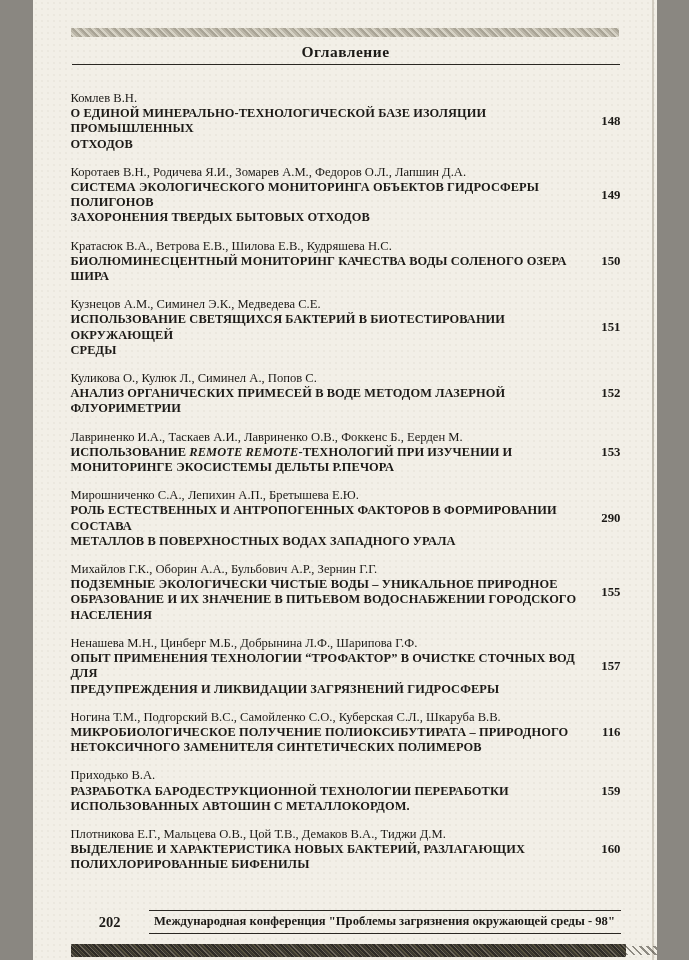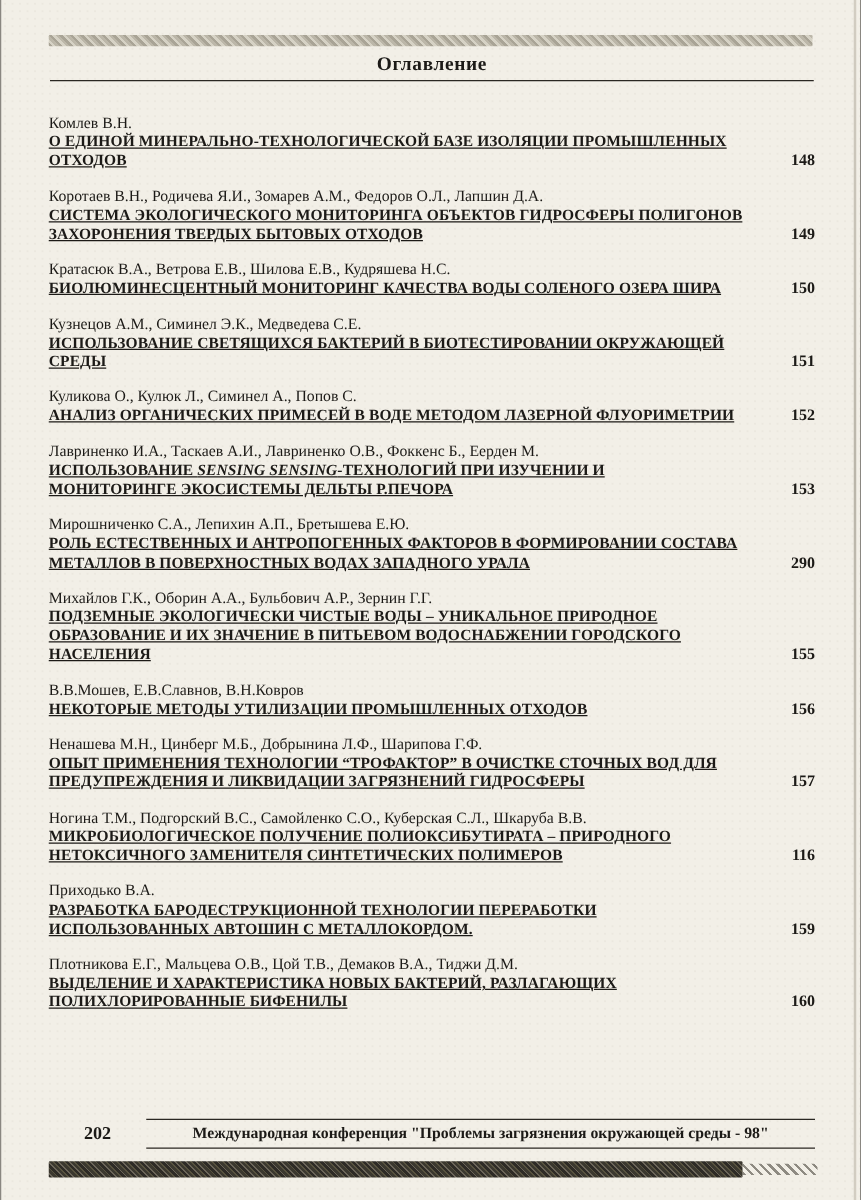--- a/index.html
+++ b/index.html
@@ -2,21 +2,21 @@
 <html><head>
 <meta charset="utf-8">
 <style>
   html, body {
     margin: 0;
     padding: 0;
     background: #8a8781;
   }
   .page {
     position: relative;
-    width: 687px;
+    width: 624px;
     height: 960px;
     margin: 0 auto;
     box-sizing: border-box;
     background-color: #f2efe7;
     background-image: radial-gradient(rgba(120,110,90,0.06) 1px, transparent 1px);
     background-size: 6px 6px;
     color: #1c1a17;
     font-family: "Liberation Serif", "DejaVu Serif", serif;
     display: flex;
     flex-direction: column;
@@ -48,51 +48,50 @@
   .header-rule {
     height: 0;
     border-top: 1.6px solid #2a2722;
     margin: 0 1px 26px 1px;
   }
   .toc {
     flex: 0 0 auto;
   }
   .entry {
     display: flex;
-    align-items: flex-end;
+    align-items: center;
     margin-bottom: 13px;
   }
   .entry-text {
     flex: 1 1 auto;
     max-width: 588px;
   }
   .authors {
     font-size: 12.6px;
     line-height: 15.2px;
     white-space: pre-line;
   }
   .title {
     font-size: 12.4px;
     line-height: 15.2px;
     font-weight: bold;
     white-space: pre-line;
     letter-spacing: 0.1px;
-    text-decoration: underline;
   }
   .page-num {
     flex: 0 0 44px;
     text-align: right;
     font-size: 12.8px;
     font-weight: bold;
     line-height: 15.2px;
     padding-bottom: 0;
   }
   .footer {
     margin-top: auto;
-    padding-bottom: 18px;
+    padding-bottom: 3px;
   }
   .footer-row {
     display: flex;
     align-items: stretch;
     margin: 0 0 10px 0;
   }
   .footer-page {
     flex: 0 0 78px;
     font-size: 14.5px;
     font-weight: bold;
@@ -178,21 +177,21 @@
       <div class="entry-text">
         <div class="authors">Куликова О., Кулюк Л., Симинел А., Попов С.</div>
         <div class="title">АНАЛИЗ ОРГАНИЧЕСКИХ ПРИМЕСЕЙ В ВОДЕ МЕТОДОМ ЛАЗЕРНОЙ ФЛУОРИМЕТРИИ</div>
       </div>
       <div class="page-num">152</div>
     </div>
 
     <div class="entry">
       <div class="entry-text">
         <div class="authors">Лавриненко И.А., Таскаев А.И., Лавриненко О.В., Фоккенс Б., Еерден М.</div>
-        <div class="title">ИСПОЛЬЗОВАНИЕ <i>SENSING SENSING</i>-ТЕХНОЛОГИЙ ПРИ  ИЗУЧЕНИИ  И
+        <div class="title">ИСПОЛЬЗОВАНИЕ <i>REMOTE REMOTE</i>-ТЕХНОЛОГИЙ ПРИ  ИЗУЧЕНИИ  И
 МОНИТОРИНГЕ ЭКОСИСТЕМЫ ДЕЛЬТЫ Р.ПЕЧОРА</div>
       </div>
       <div class="page-num">153</div>
     </div>
 
     <div class="entry">
       <div class="entry-text">
         <div class="authors">Мирошниченко С.А., Лепихин А.П., Бретышева Е.Ю.</div>
         <div class="title">РОЛЬ ЕСТЕСТВЕННЫХ И АНТРОПОГЕННЫХ ФАКТОРОВ В ФОРМИРОВАНИИ СОСТАВА
 МЕТАЛЛОВ В ПОВЕРХНОСТНЫХ ВОДАХ ЗАПАДНОГО УРАЛА</div>
@@ -203,27 +202,20 @@
     <div class="entry">
       <div class="entry-text">
         <div class="authors">Михайлов Г.К., Оборин А.А., Бульбович А.Р., Зернин Г.Г.</div>
         <div class="title">ПОДЗЕМНЫЕ ЭКОЛОГИЧЕСКИ ЧИСТЫЕ ВОДЫ – УНИКАЛЬНОЕ ПРИРОДНОЕ
 ОБРАЗОВАНИЕ И ИХ ЗНАЧЕНИЕ В ПИТЬЕВОМ ВОДОСНАБЖЕНИИ ГОРОДСКОГО
 НАСЕЛЕНИЯ</div>
       </div>
       <div class="page-num">155</div>
     </div>
 
-    <div class="entry">
-      <div class="entry-text">
-        <div class="authors">В.В.Мошев, Е.В.Славнов, В.Н.Ковров</div>
-        <div class="title">НЕКОТОРЫЕ МЕТОДЫ УТИЛИЗАЦИИ ПРОМЫШЛЕННЫХ ОТХОДОВ</div>
-      </div>
-      <div class="page-num">156</div>
-    </div>
 
     <div class="entry">
       <div class="entry-text">
         <div class="authors">Ненашева М.Н., Цинберг М.Б., Добрынина Л.Ф., Шарипова Г.Ф.</div>
         <div class="title">ОПЫТ ПРИМЕНЕНИЯ ТЕХНОЛОГИИ “ТРОФАКТОР” В ОЧИСТКЕ СТОЧНЫХ ВОД ДЛЯ
 ПРЕДУПРЕЖДЕНИЯ И ЛИКВИДАЦИИ ЗАГРЯЗНЕНИЙ ГИДРОСФЕРЫ</div>
       </div>
       <div class="page-num">157</div>
     </div>
 

